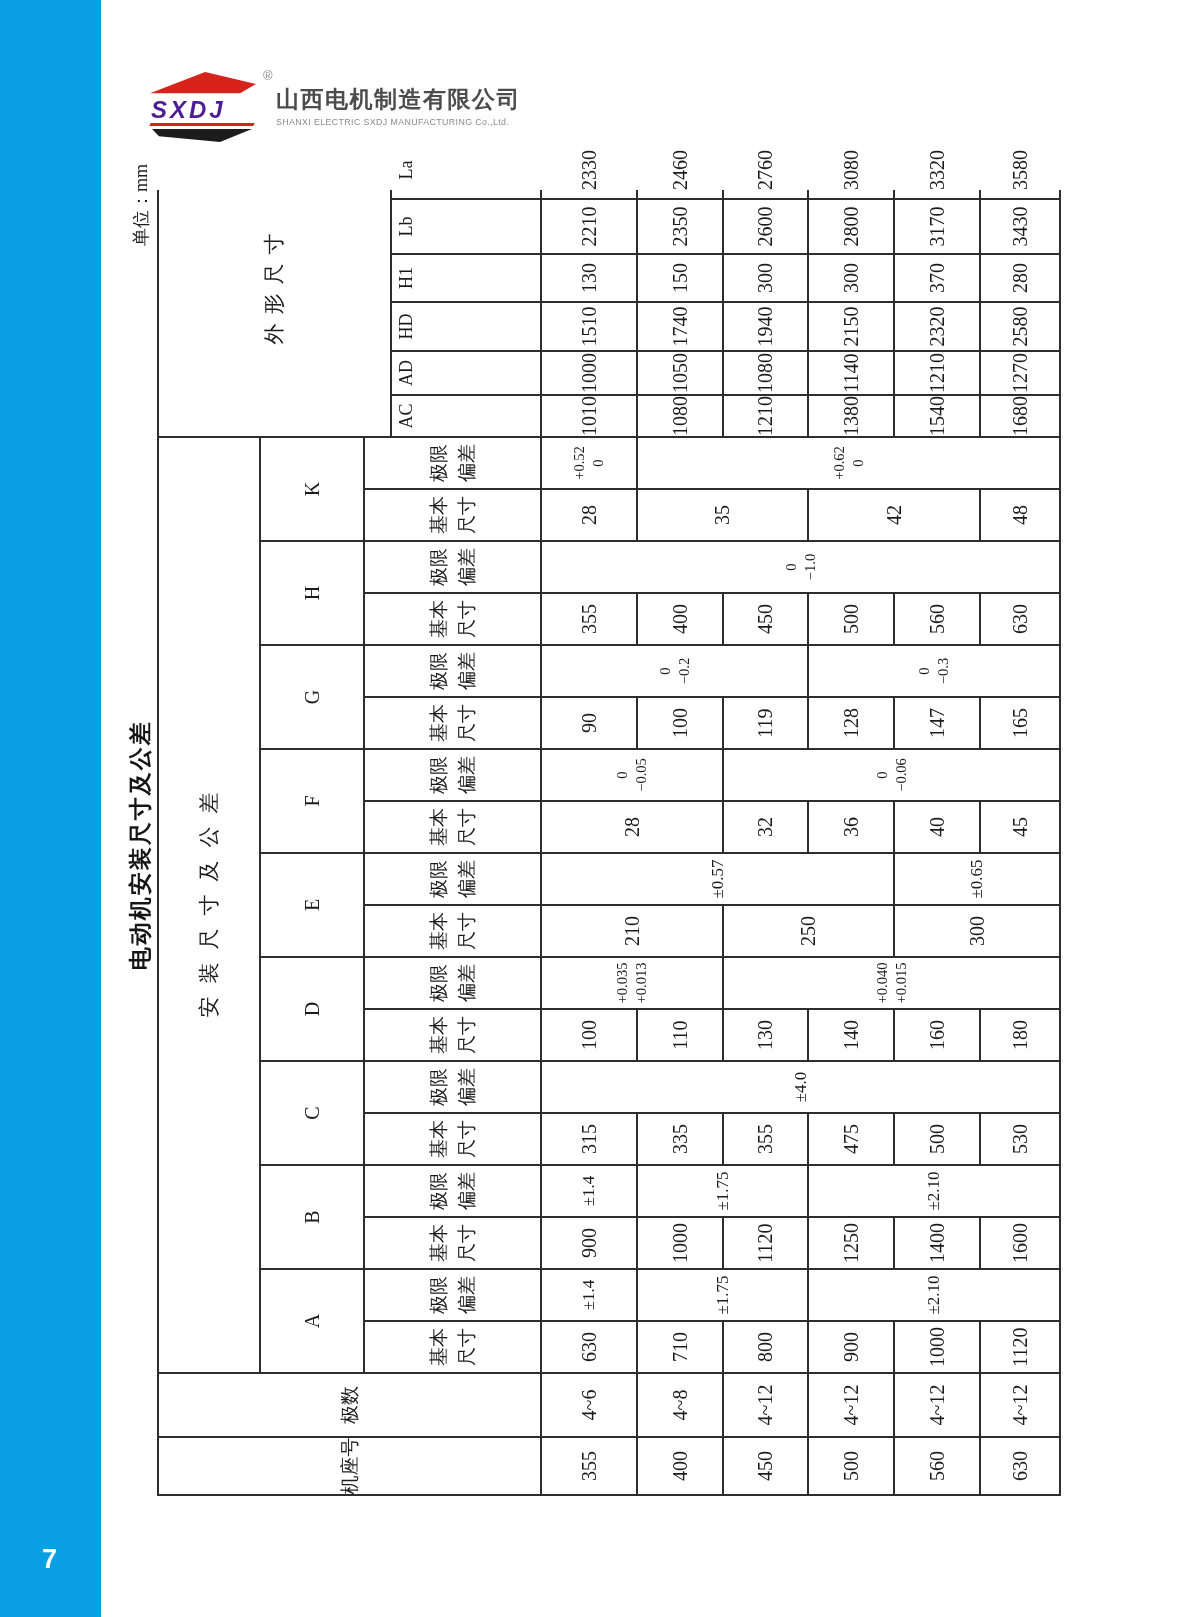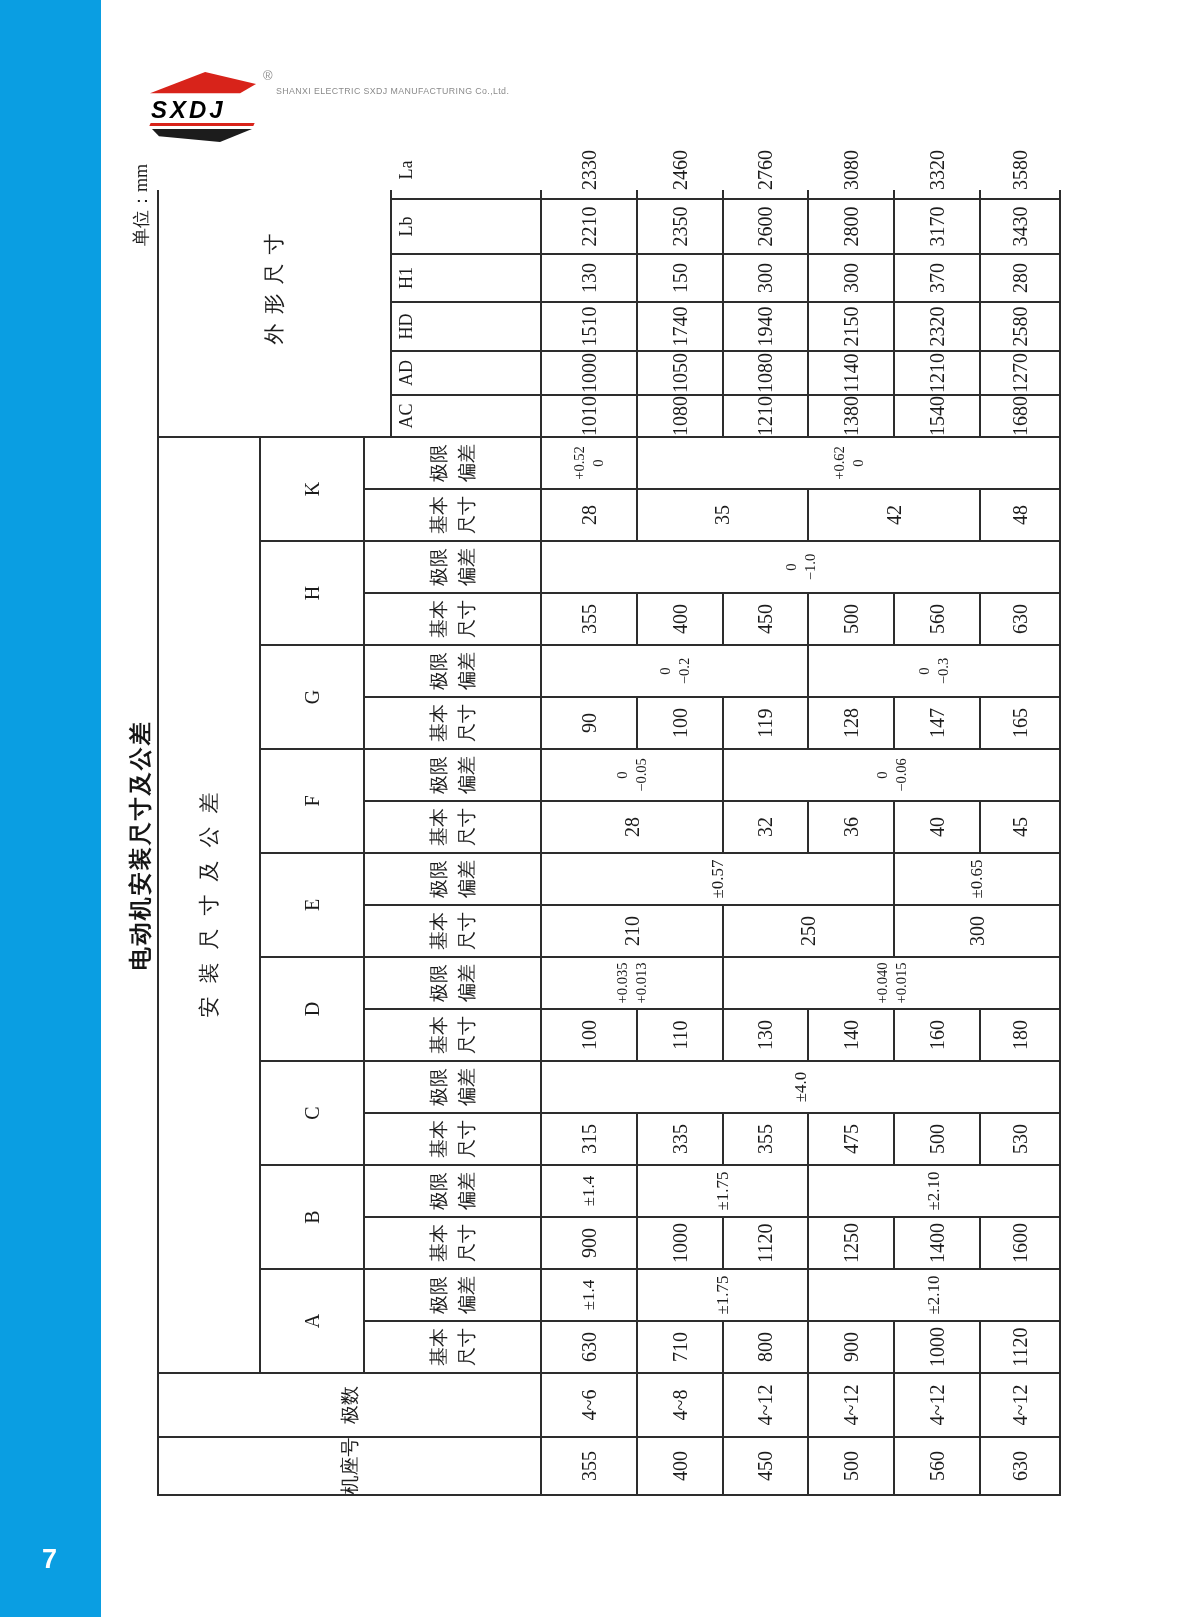--- a/index.html
+++ b/index.html
@@ -9,21 +9,21 @@
   
   .stripe { position:absolute; left:0; top:0; width:101px; height:1617px; background:#0a9ee2; }
   .pagenum { position:absolute; left:42px; bottom:42px; color:#ffffff;
              font:bold 27px "Liberation Sans",sans-serif; }
 
   
   .logo { position:absolute; left:150px; top:70px; width:460px; height:70px; }
   .emblem { position:absolute; left:0; top:2px; width:110px; height:66px; }
   .roof { position:absolute; left:0; top:0; width:106px; height:26px; background:#d8231a;
           clip-path:polygon(0 82%, 52% 0, 100% 46%, 85% 82%); }
-  .sxdj { position:absolute; left:1px; top:24px; color:#000000;
+  .sxdj { position:absolute; left:1px; top:24px; color:#4c1d95;
           font:italic 900 24px "Liberation Sans",sans-serif; letter-spacing:3px; }
   .underbar { position:absolute; left:0; top:51px; width:104px; height:3px; background:#d8231a;
               transform:skewX(-24deg); }
   .swoosh { position:absolute; left:2px; top:57px; width:100px; height:13px; background:#1c1c1c;
             clip-path:polygon(0 0, 100% 0, 68% 100%, 7% 55%); }
   .reg { position:absolute; left:113px; top:-4px; color:#8f8f8f;
          font:13px "Liberation Sans",sans-serif; }
   .names { position:absolute; left:126px; top:14px; width:330px; }
   .cn { font-weight:bold; font-size:23px; color:#4c4c4c; letter-spacing:1.5px;
         font-family:"Liberation Sans",sans-serif; white-space:nowrap; }
@@ -66,20 +66,21 @@
 
   <div class="logo">
     <div class="emblem">
       <div class="roof"></div>
       <div class="sxdj">SXDJ</div>
       <div class="underbar"></div>
       <div class="swoosh"></div>
       <div class="reg">®</div>
     </div>
     <div class="names">
+      <div class="cn">山西电机制造有限公司</div>
       <div class="en">SHANXI ELECTRIC SXDJ MANUFACTURING Co.,Ltd.</div>
     </div>
   </div>
 
   <div class="rot-wrap">
     <div class="t-band">
       <div class="tbl-title">电动机安装尺寸及公差</div>
       <div class="tbl-unit">单位：mm</div>
     </div>
     <div class="ntable" id="ntable">

